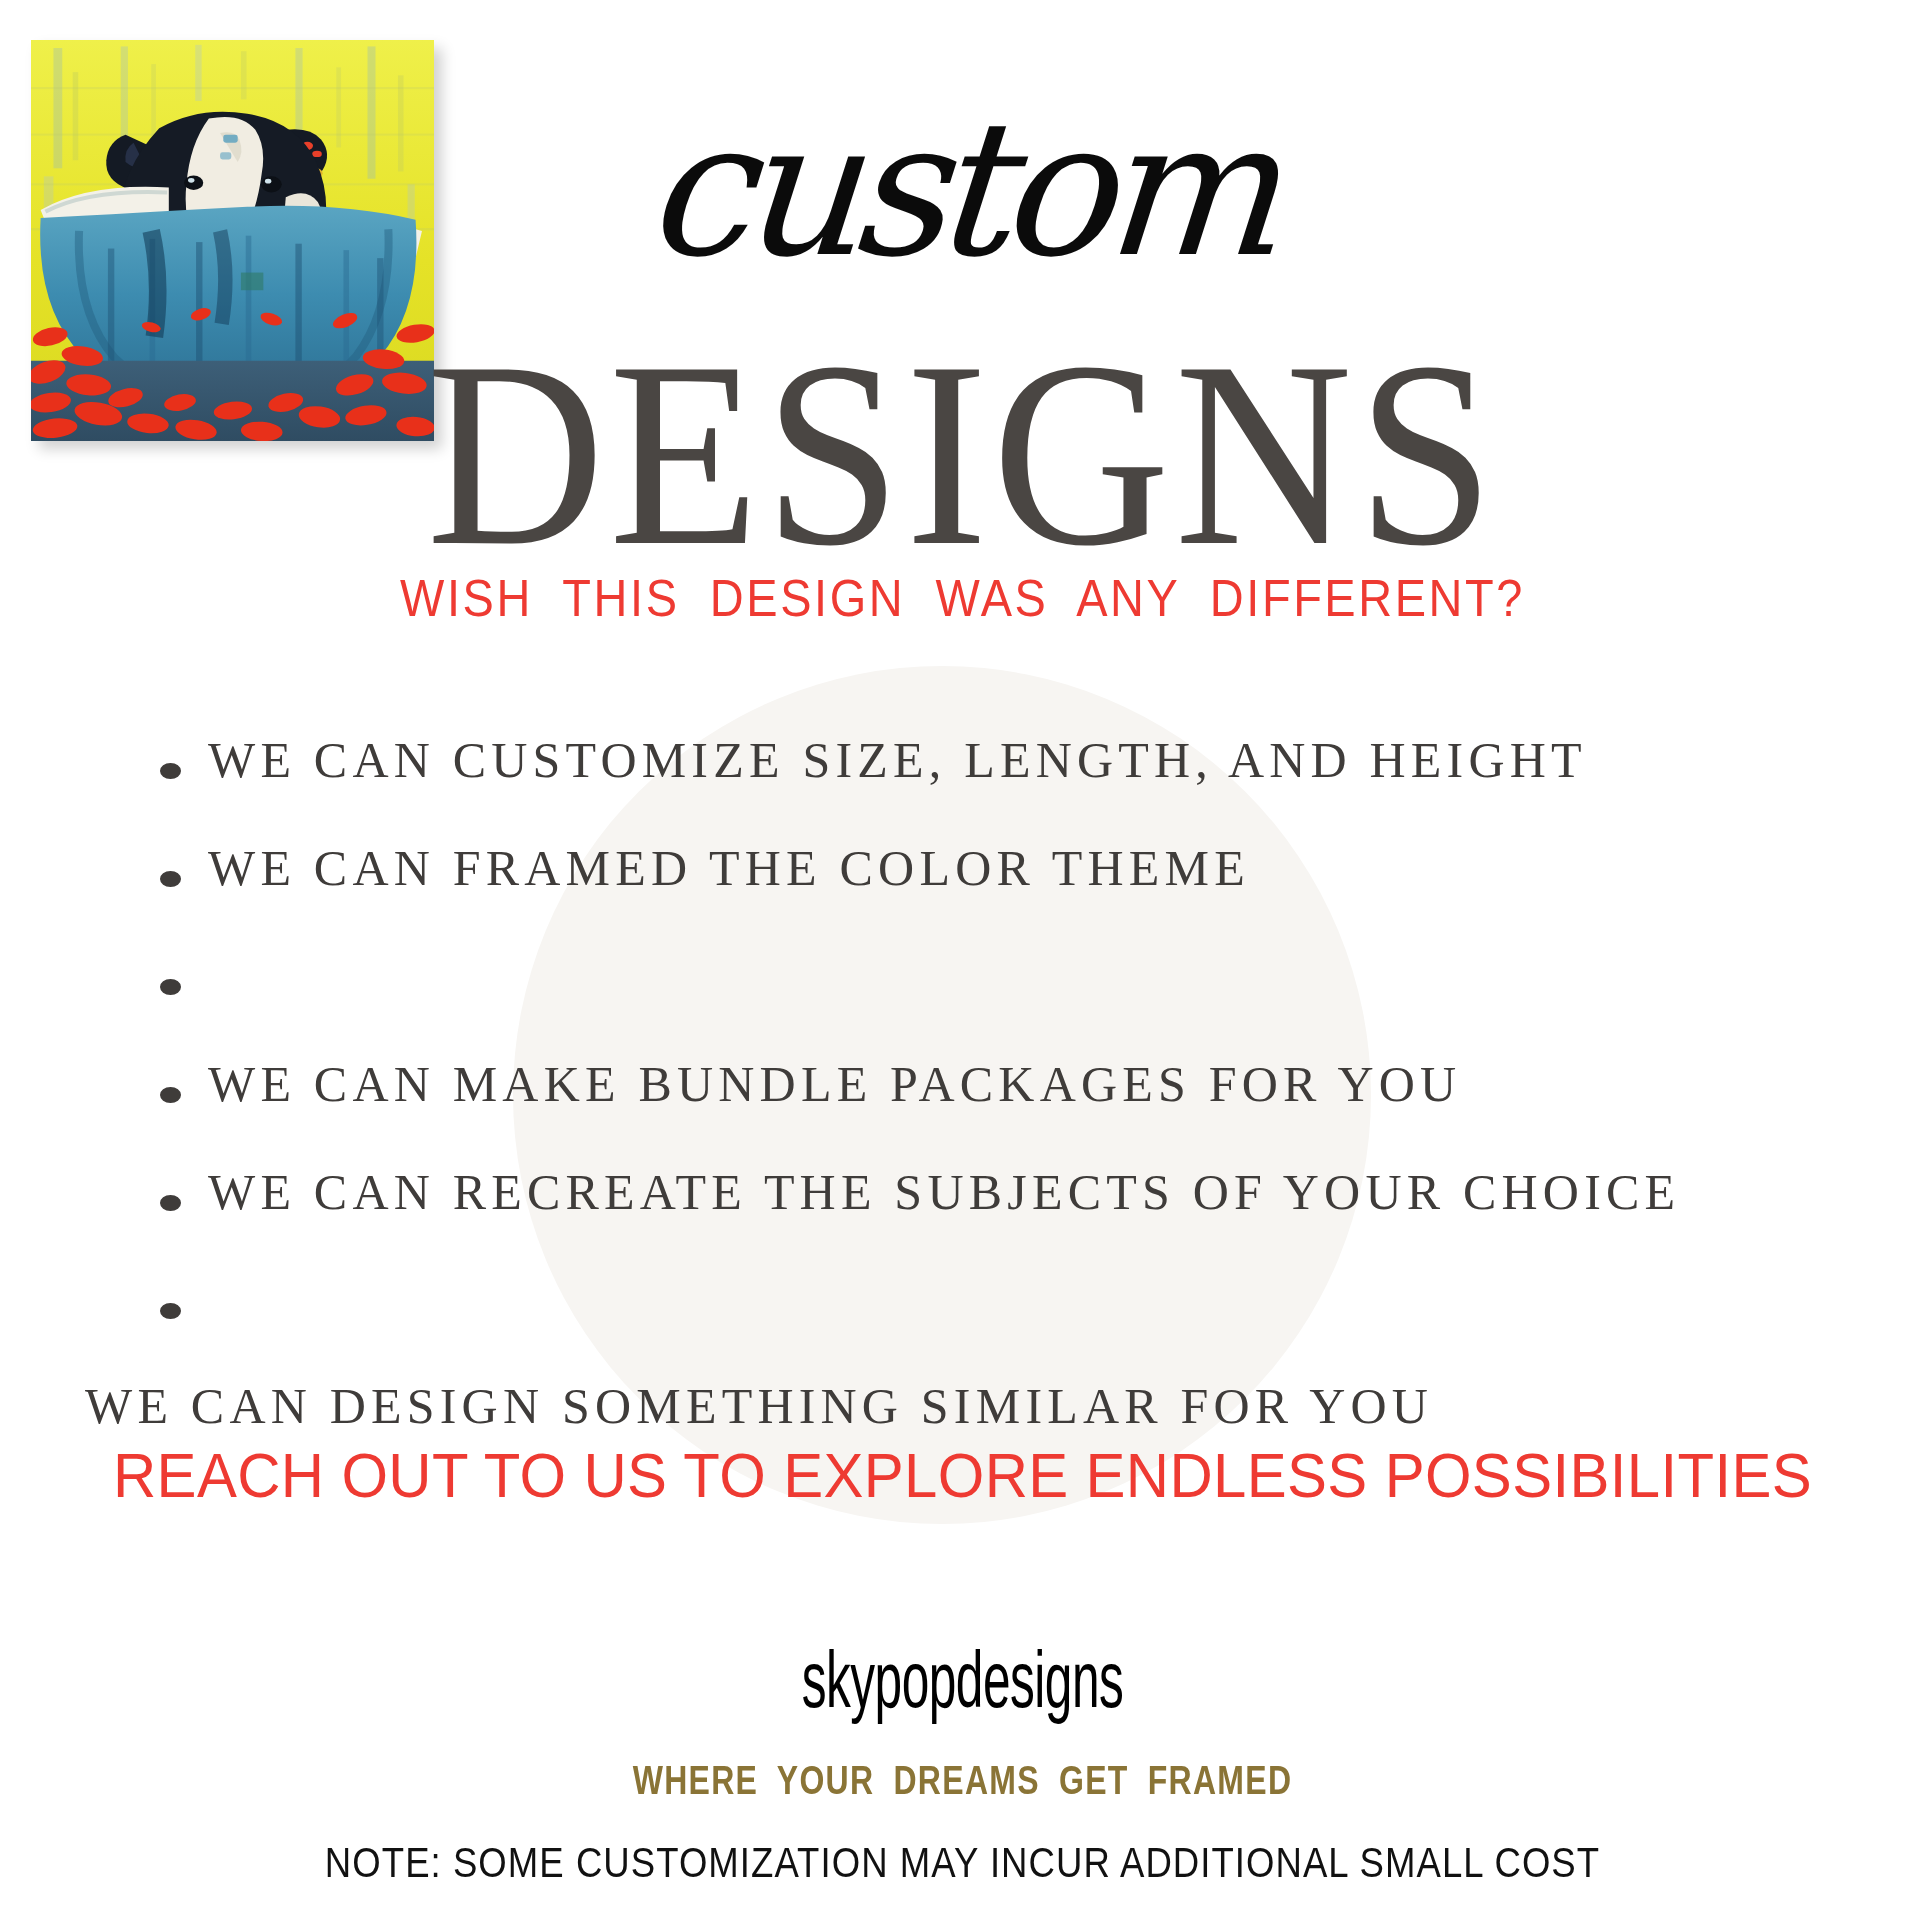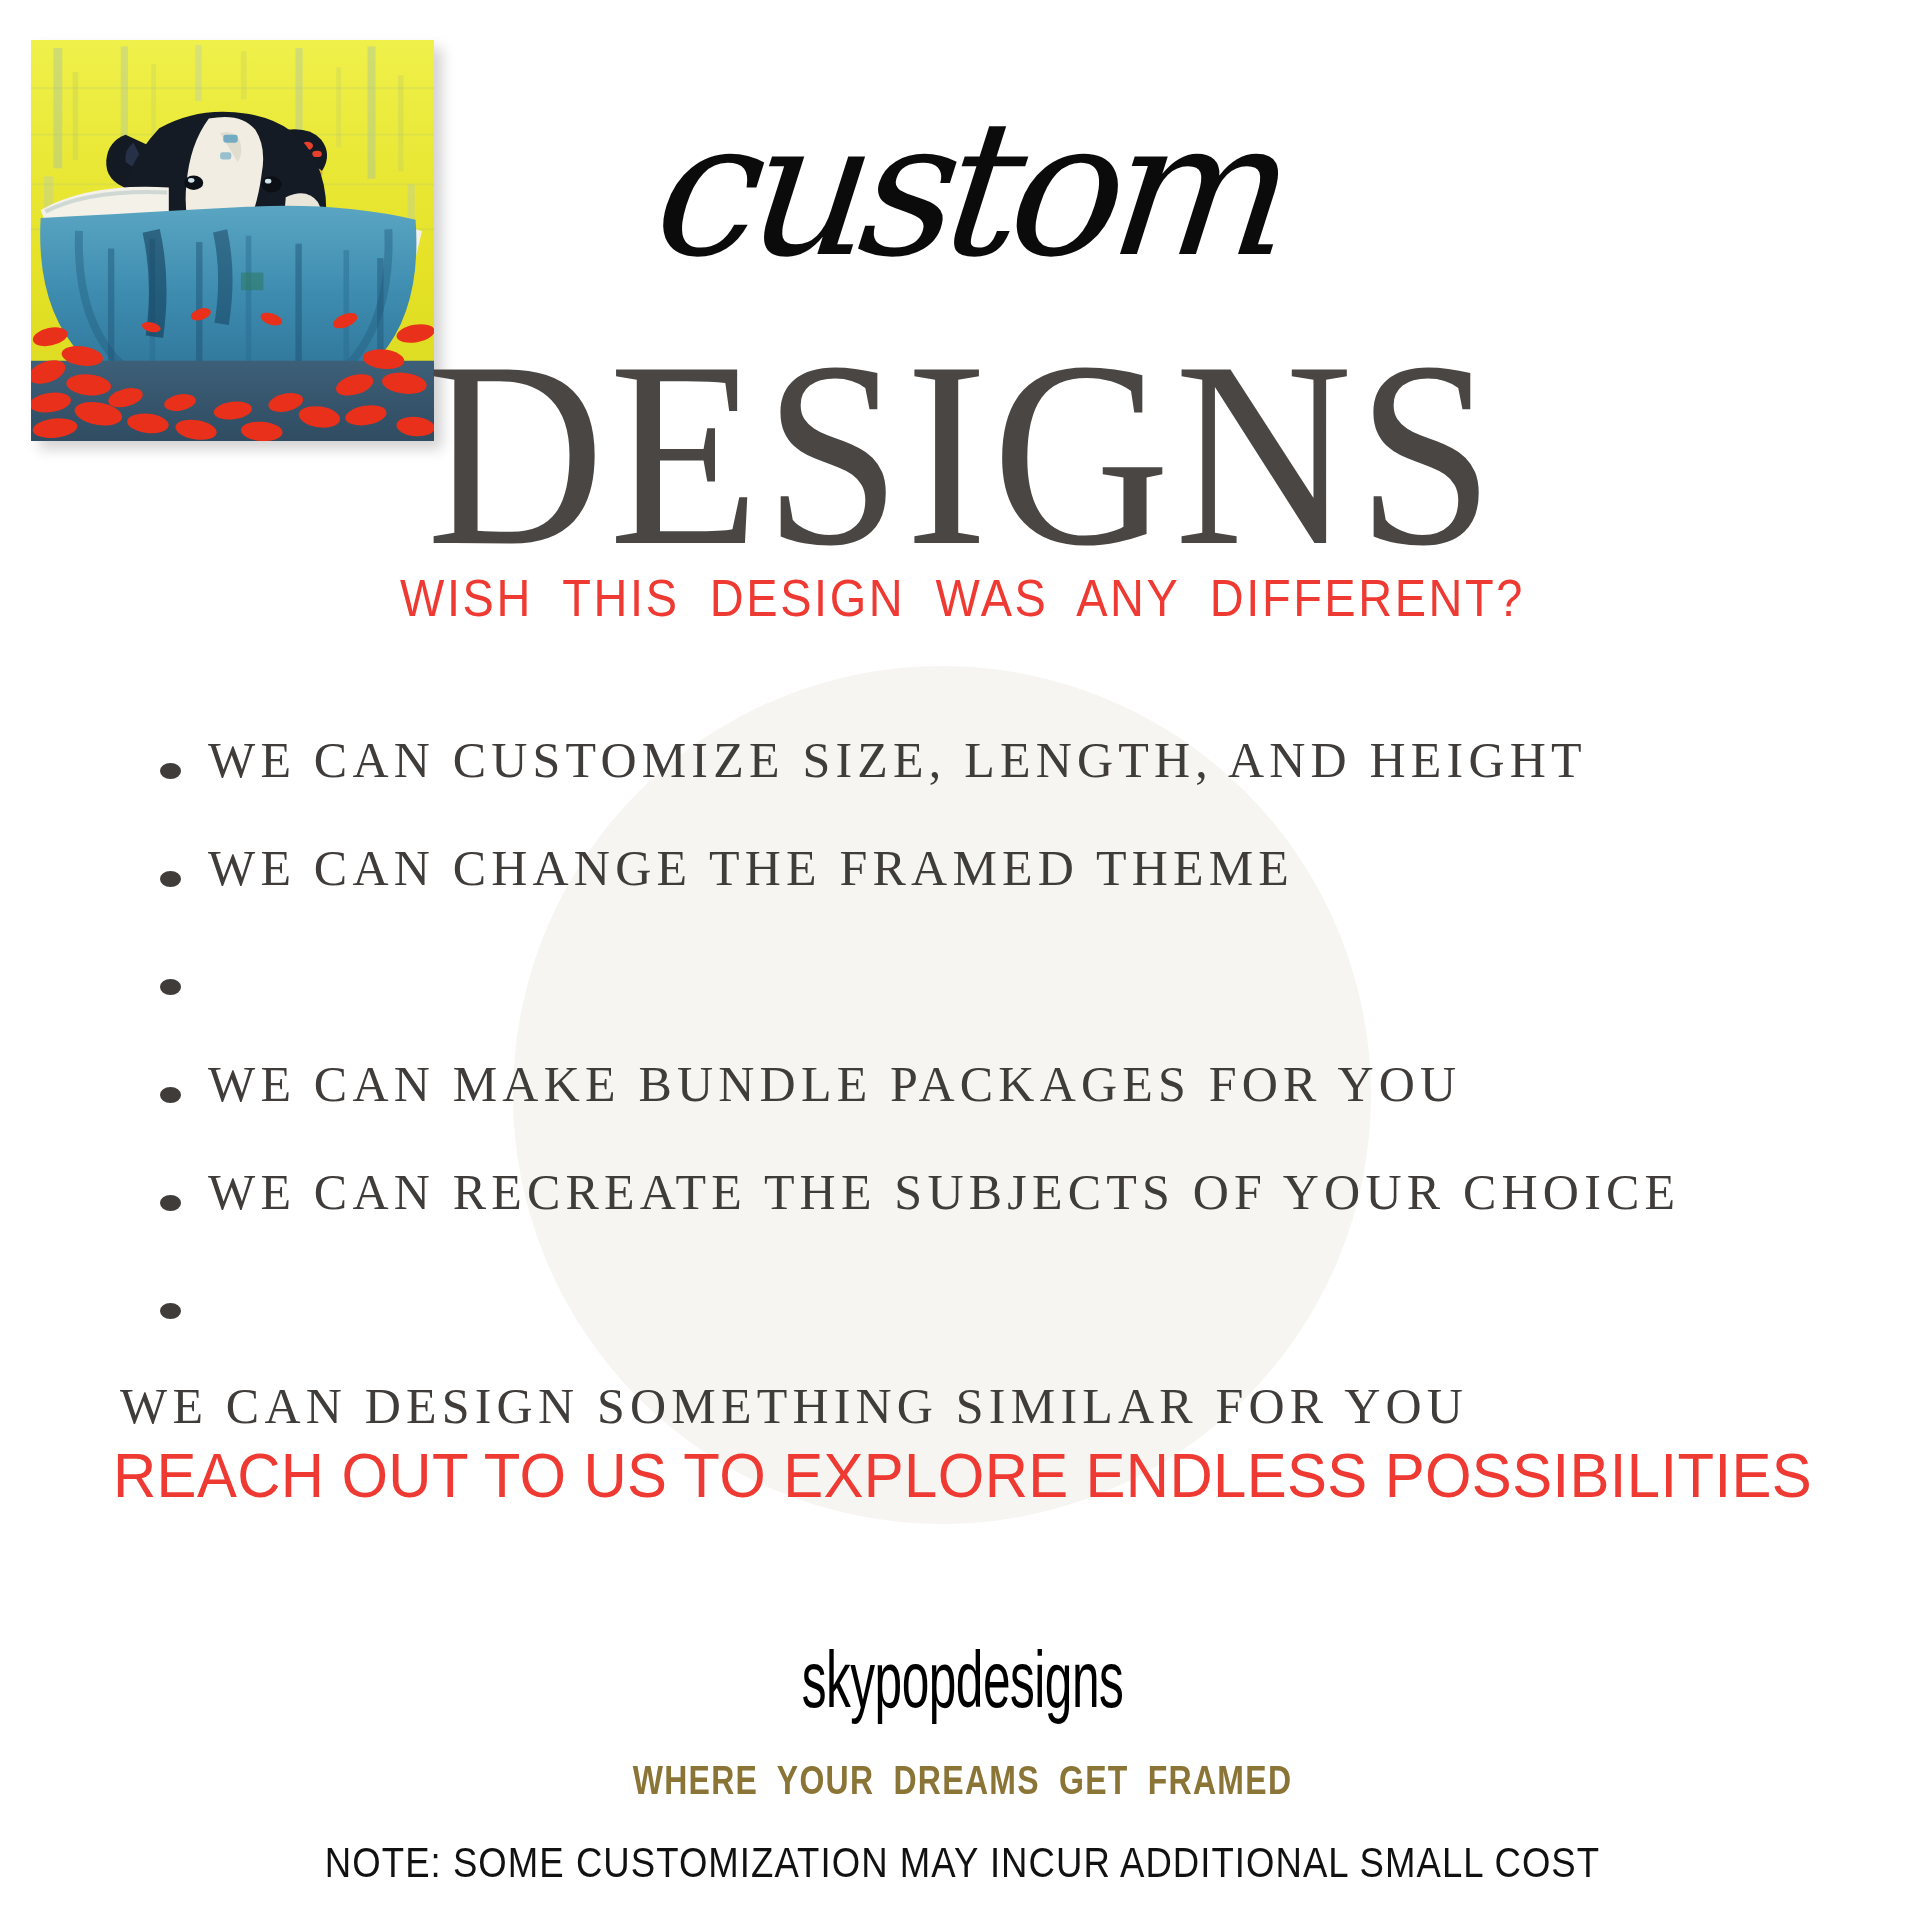--- a/index.html
+++ b/index.html
@@ -102,21 +102,21 @@
   .feature-text{
     font-family:"Liberation Serif", serif;
     font-weight:400;
     font-size:50px;
     line-height:1;
     letter-spacing:5.2px;
     color:#3f3c3a;
     white-space:nowrap;
   }
   .feature-row.continuation{
-    padding-left:120px;
+    padding-left:85px;
     height:103px;
   }
 
   
   #cta{
     position:absolute;
     left:0; top:1444px; width:1925px;
     text-align:center;
     z-index:4;
     font-family:"Liberation Sans", sans-serif;
@@ -306,21 +306,21 @@
   <div id="subtitle">WISH  THIS  DESIGN  WAS ANY DIFFERENT?</div>
 </div>
 
 <ul id="features">
   <li class="feature-row">
     <span class="bullet-dot"></span>
     <span class="feature-text">WE CAN CUSTOMIZE SIZE, LENGTH, AND HEIGHT</span>
   </li>
   <li class="feature-row">
     <span class="bullet-dot"></span>
-    <span class="feature-text">WE CAN CHANGE THE FRAMED THEME</span>
+    <span class="feature-text">WE CAN FRAMED THE COLOR THEME</span>
   </li>
   <li class="feature-row">
     <span class="bullet-dot"></span>
   </li>
   <li class="feature-row">
     <span class="bullet-dot"></span>
     <span class="feature-text">WE CAN MAKE BUNDLE PACKAGES FOR YOU</span>
   </li>
   <li class="feature-row">
     <span class="bullet-dot"></span>

